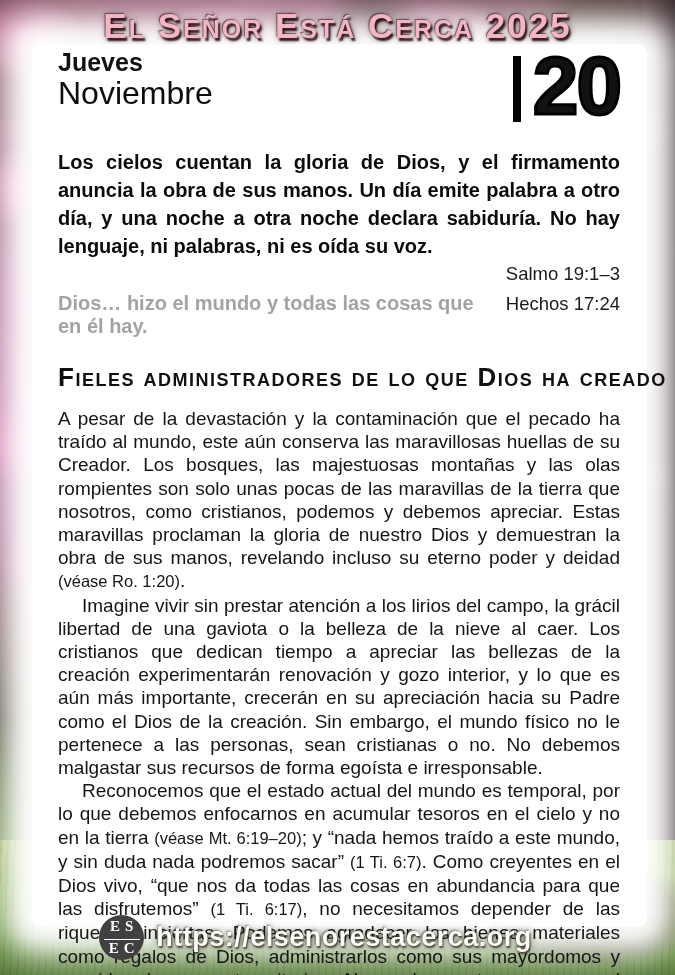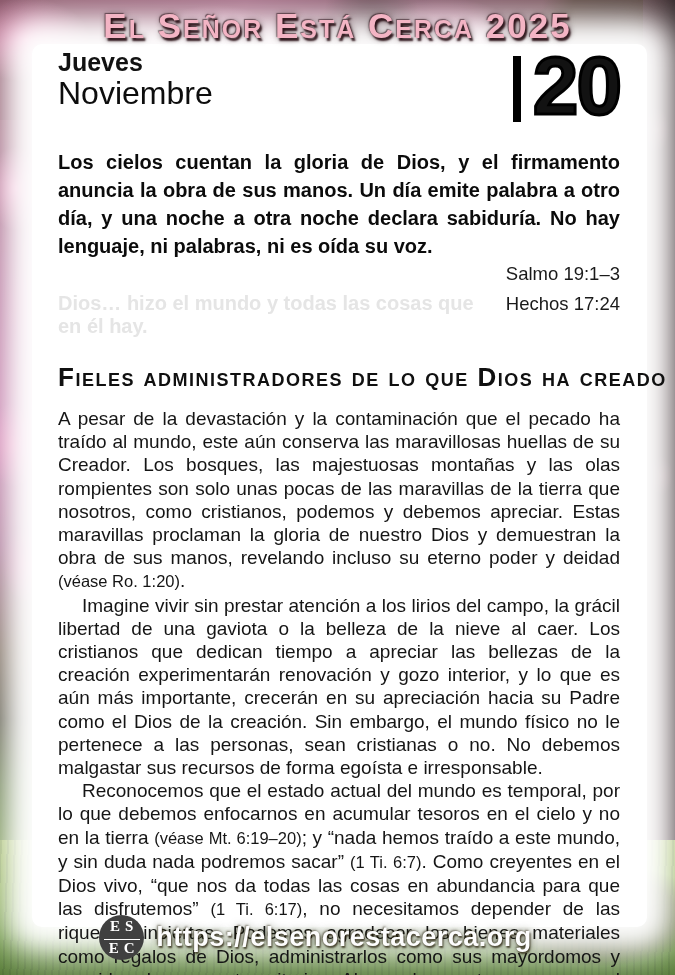--- a/index.html
+++ b/index.html
@@ -76,21 +76,21 @@
   .day-number{
     font-size:82px;font-weight:bold;line-height:0.82;letter-spacing:-2px;
     -webkit-text-stroke:3px #000;
   }
   .verse-block{margin-top:26px;}
   .verse-text{
     font-size:20px;font-weight:bold;line-height:28px;text-align:justify;color:#0b0b0b;
   }
   .verse-ref{font-size:18.5px;font-weight:normal;text-align:right;margin-top:3px;color:#1a1a1a;}
   .verse2-row{display:flex;justify-content:space-between;align-items:baseline;margin-top:7px;}
-  .verse2-text{font-size:20px;font-weight:bold;color:#e5e5e5;}
+  .verse2-text{font-size:20px;font-weight:bold;color:#a3a3a3;}
   .verse2-ref{font-size:18.5px;font-weight:normal;color:#1a1a1a;white-space:nowrap;margin-left:28px;}
   .article-title{
     margin-top:24px;text-align:center;
     font-variant:small-caps;font-weight:bold;font-size:26px;letter-spacing:1.5px;color:#101010;
     white-space:nowrap;
   }
   .paragraphs{margin-top:14px;}
   .body-par{
     margin:0;font-size:19px;line-height:23.2px;text-align:justify;color:#151515;
   }

